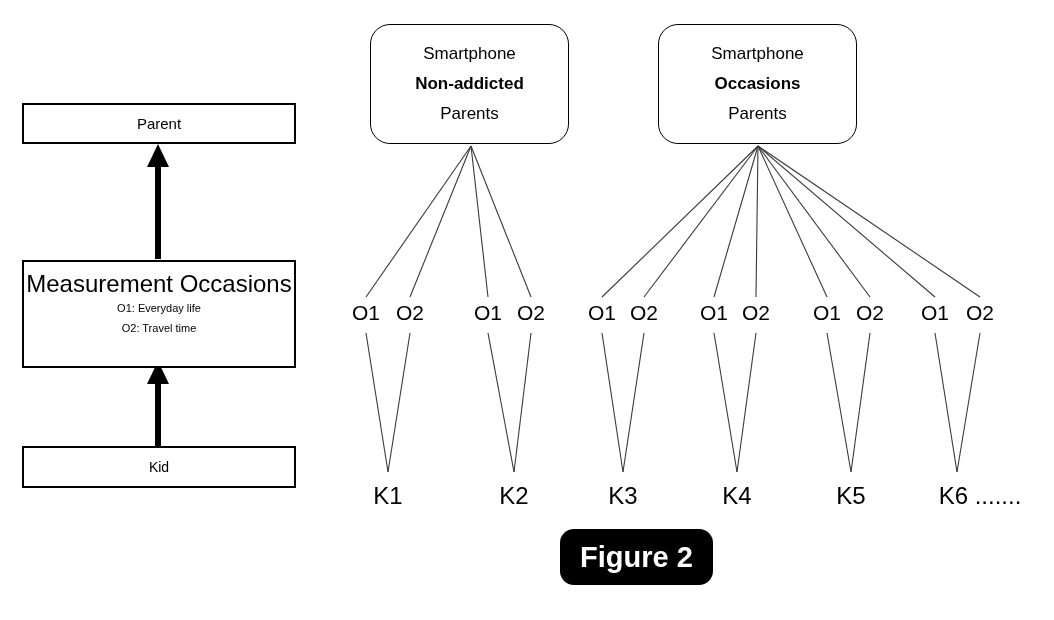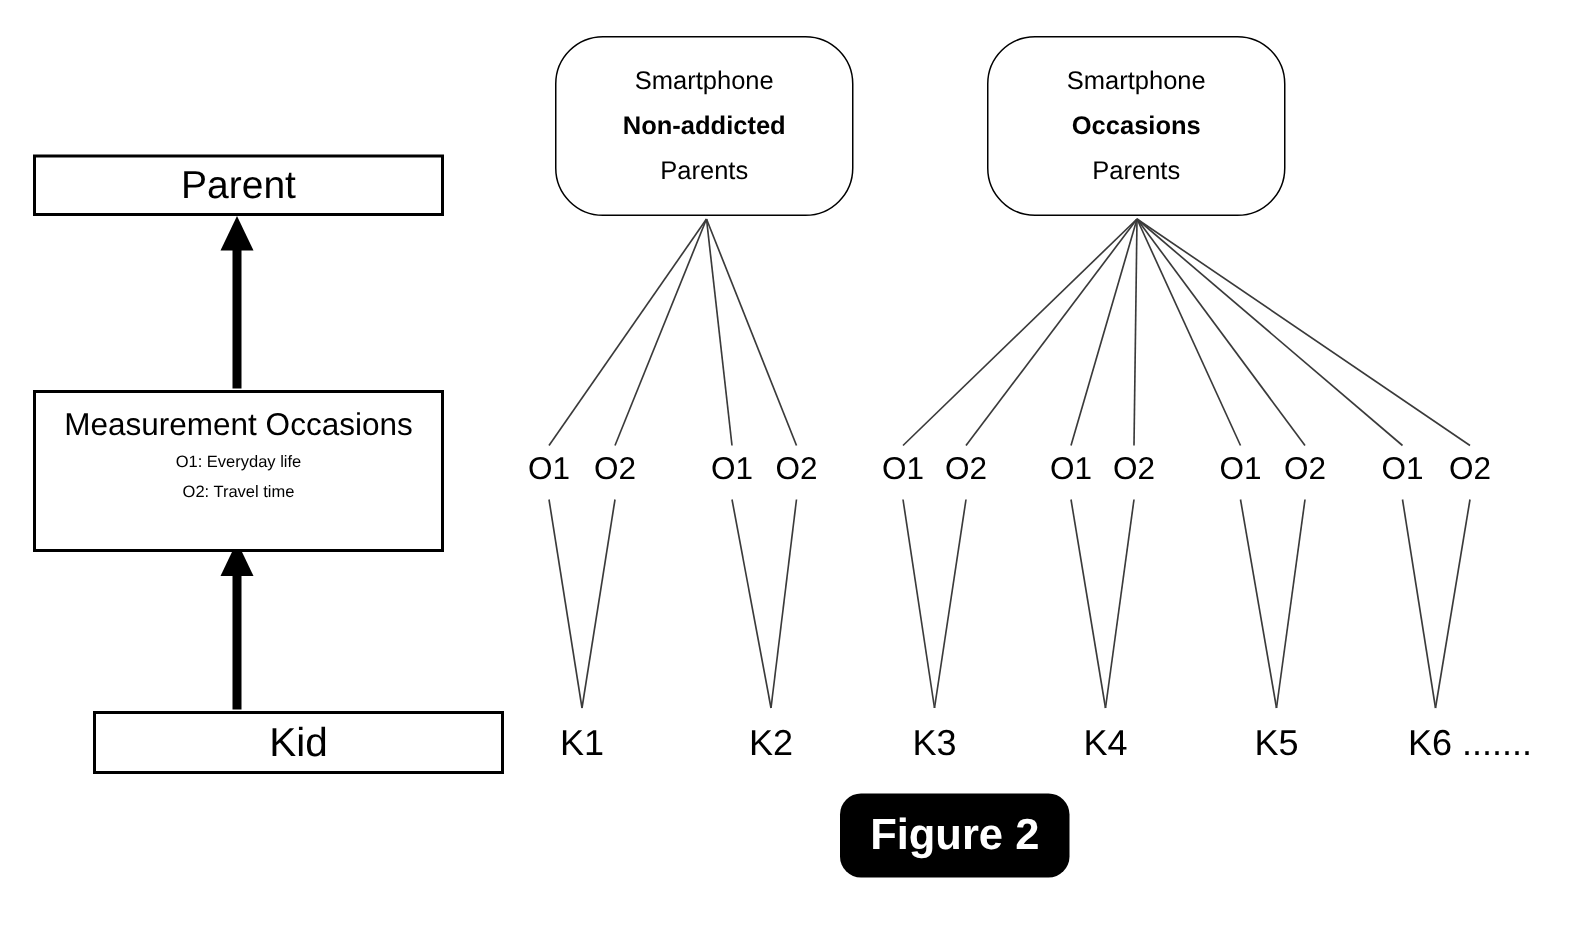--- a/index.html
+++ b/index.html
@@ -12,33 +12,33 @@
     overflow:hidden;
   }
   #lines{position:absolute;left:0;top:0;width:1054px;height:620px;}
 
   .rectbox{
     position:absolute;left:22px;width:270px;
     border:2px solid #000;background:#fff;
     display:flex;align-items:center;justify-content:center;
     text-align:center;
   }
-  .box-parent{top:103px;height:37px;font-size:26px;}
-  .box-kid{top:474px;height:38px;font-size:27px;margin-left:40px;}
+  .box-parent{top:103px;height:37px;font-size:15px;}
+  .box-kid{top:446px;height:38px;font-size:14px;}
   .box-measure{
     top:260px;height:96px;
     flex-direction:column;justify-content:flex-start;
     padding-top:8px;
   }
-  .box-measure .m-title{font-size:21px;line-height:28px;}
+  .box-measure .m-title{font-size:24px;line-height:28px;}
   .box-measure .m-sub{font-size:11px;line-height:20px;}
 
   .roundbox{
     position:absolute;top:24px;width:197px;height:118px;
-    border:1.5px solid #000;border-radius:32px;background:#fff;
+    border:1.5px solid #000;border-radius:20px;background:#fff;
     display:flex;flex-direction:column;align-items:center;justify-content:center;
     text-align:center;font-size:17px;line-height:30px;
   }
   .roundbox.g1{left:370px;}
   .roundbox.g2{left:658px;}
   .roundbox .bold{font-weight:bold;}
 
   .olabel{
     position:absolute;top:301px;
     transform:translateX(-50%);

